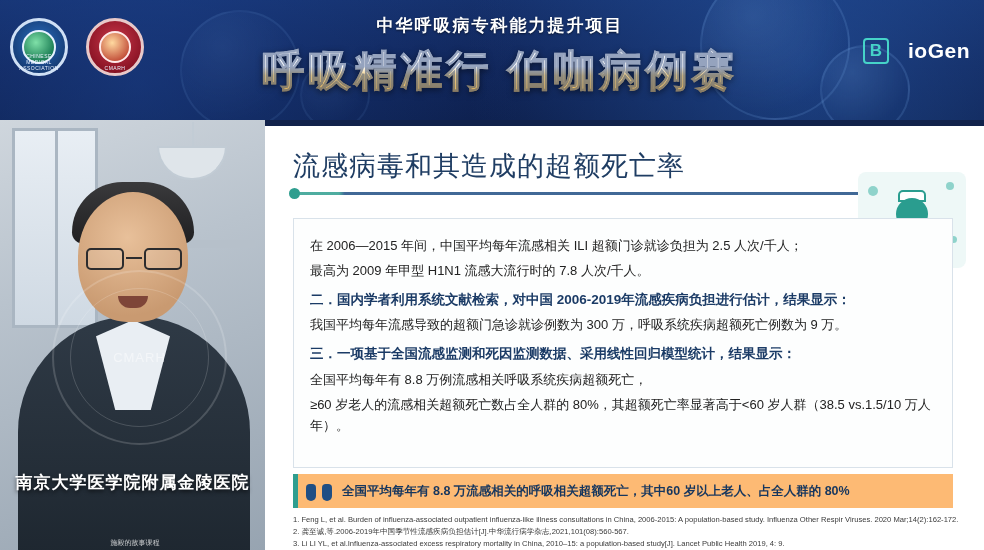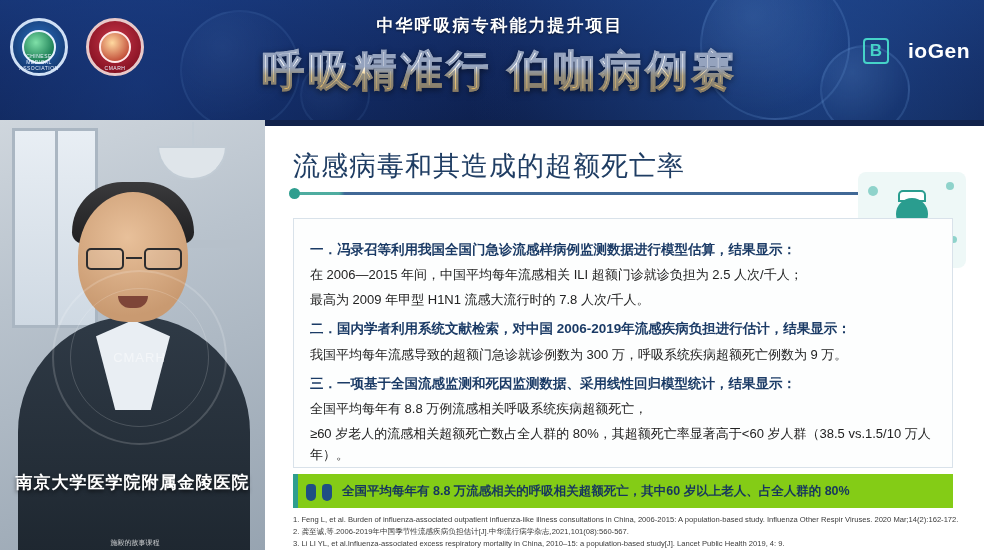--- a/index.html
+++ b/index.html
@@ -212,21 +212,21 @@
   .body-box {
     position: absolute; left: 28px; top: 92px; width: 660px; height: 250px;
     border: 1px solid #d9e2ea; background: #fdfefe;
     padding: 12px 16px 0 16px;
   }
   .pt { color: #1b3b66; font-size: 13.5px; font-weight: bold; line-height: 1.5; margin-top: 9px; }
   .pb { color: #222; font-size: 13px; line-height: 1.62; margin-top: 4px; }
 
   .callout {
     position: absolute; left: 28px; top: 348px; width: 660px; height: 34px;
-    background: #84cc16; border-left: 5px solid #2f9e8f;
+    background: #fdba74; border-left: 5px solid #2f9e8f;
     display: flex; align-items: center; gap: 10px; padding-left: 8px;
   }
   .callout .lung {
     width: 26px; height: 22px; position: relative; flex: none;
   }
   .callout .lung:before, .callout .lung:after {
     content: ""; position: absolute; top: 4px; width: 10px; height: 17px; border-radius: 6px 6px 8px 8px;
     background: #1f4e84;
   }
   .callout .lung:before { left: 0; } .callout .lung:after { right: 0; }
@@ -309,21 +309,20 @@
       <div class="germ g1"></div>
       <div class="germ g2"></div>
       <div class="germ g3"></div>
       <div class="germ g4"></div>
       <div class="cap"></div>
       <div class="head"></div>
       <div class="body"></div>
     </div>
 
     <div class="body-box">
-      <div class="pt">一．冯录召等利用我国全国门急诊流感样病例监测数据进行模型估算，结果显示：</div>
       <div class="pb">在 2006—2015 年间，中国平均每年流感相关 ILI 超额门诊就诊负担为 2.5 人次/千人；</div>
       <div class="pb">最高为 2009 年甲型 H1N1 流感大流行时的 7.8 人次/千人。</div>
 
       <div class="pt">二．国内学者利用系统文献检索，对中国 2006-2019年流感疾病负担进行估计，结果显示：</div>
       <div class="pb">我国平均每年流感导致的超额门急诊就诊例数为 300 万，呼吸系统疾病超额死亡例数为 9 万。</div>
 
       <div class="pt">三．一项基于全国流感监测和死因监测数据、采用线性回归模型统计，结果显示：</div>
       <div class="pb">全国平均每年有 8.8 万例流感相关呼吸系统疾病超额死亡，</div>
       <div class="pb">≥60 岁老人的流感相关超额死亡数占全人群的 80%，其超额死亡率显著高于&lt;60 岁人群（38.5 vs.1.5/10 万人年）。</div>
     </div>

